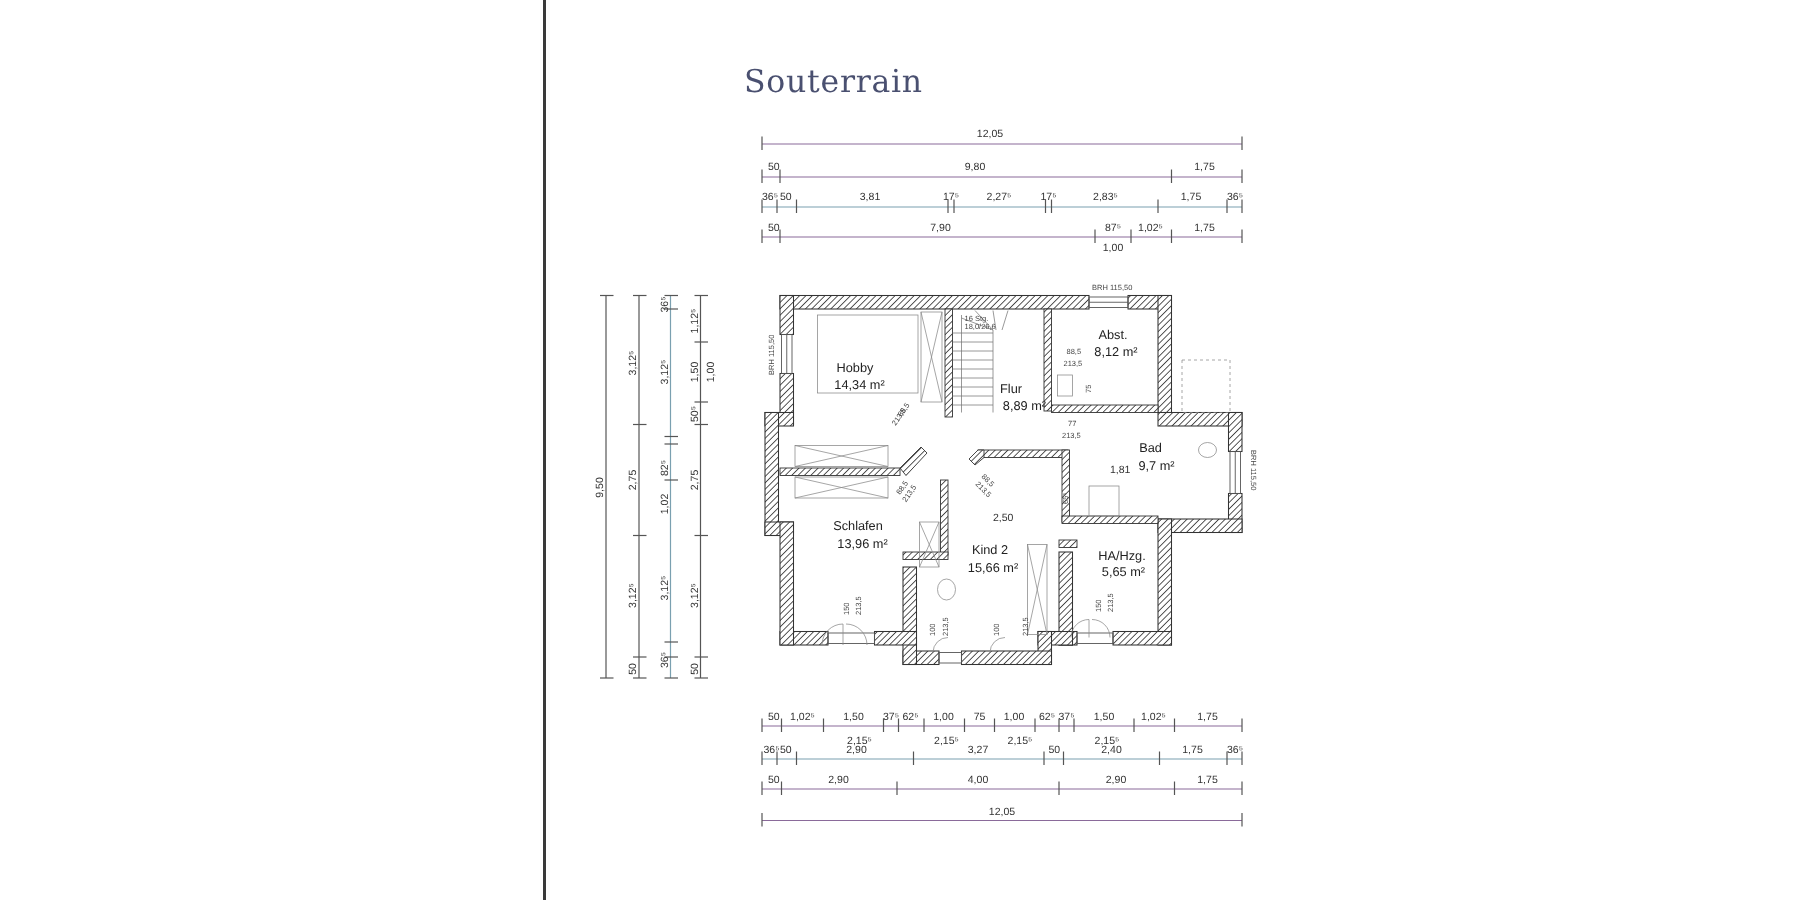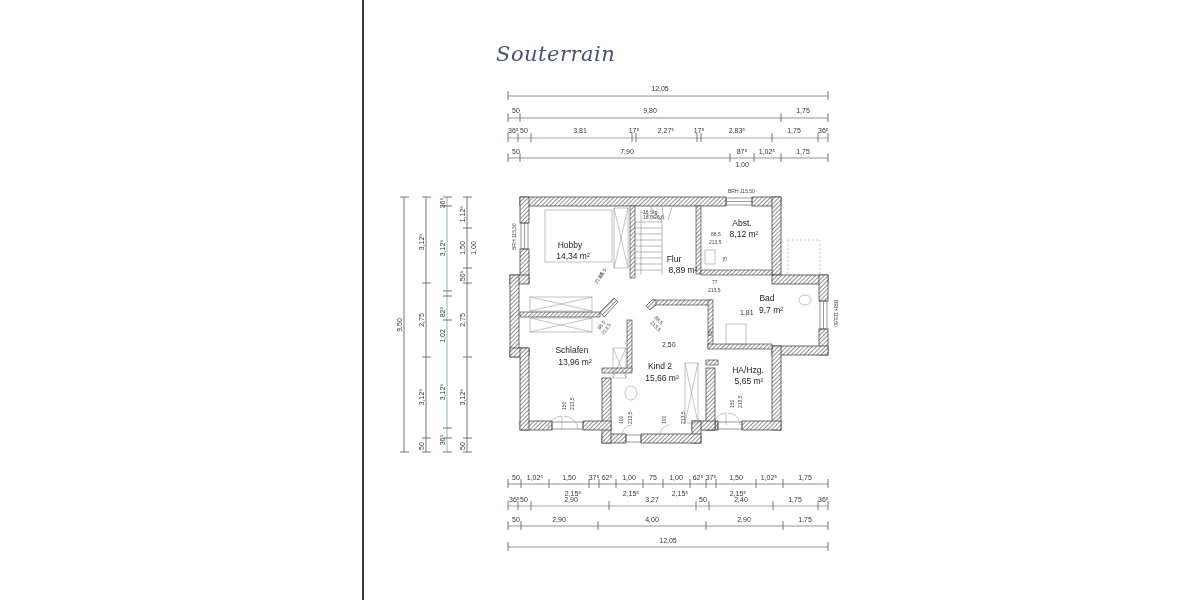--- a/index.html
+++ b/index.html
@@ -1,19 +1,19 @@
 <!DOCTYPE html>
 <html><head>
 <meta charset="utf-8">
 <style>
   html,body{margin:0;padding:0;}
   body{width:1200px;height:600px;background:#ffffff;position:relative;overflow:hidden;font-family:"Liberation Sans",sans-serif;}
   .page{position:absolute;left:0;top:0;width:1200px;height:600px;}
   .binding-line{position:absolute;left:362px;top:0;width:2px;height:600px;background:#3a3a3a;}
-  .title{position:absolute;left:496px;top:42px;font-family:"DejaVu Serif",serif;font-style:italic;font-size:21px;color:#4a5070;letter-spacing:0.5px;}
+  .title{position:absolute;left:496px;top:42px;font-family:"DejaVu Serif",serif;font-size:21px;color:#4a5070;letter-spacing:0.5px;}
   svg{position:absolute;left:0;top:0;}
   .t{font-family:"Liberation Sans",sans-serif;font-size:7px;fill:#333;}
   .room{font-family:"Liberation Sans",sans-serif;font-size:8.5px;fill:#222;}
   .tiny{font-family:"Liberation Sans",sans-serif;font-size:5px;fill:#444;}
 </style>
 </head>
 <body>
 
 <div class="page">
   <div class="binding-line"></div>

